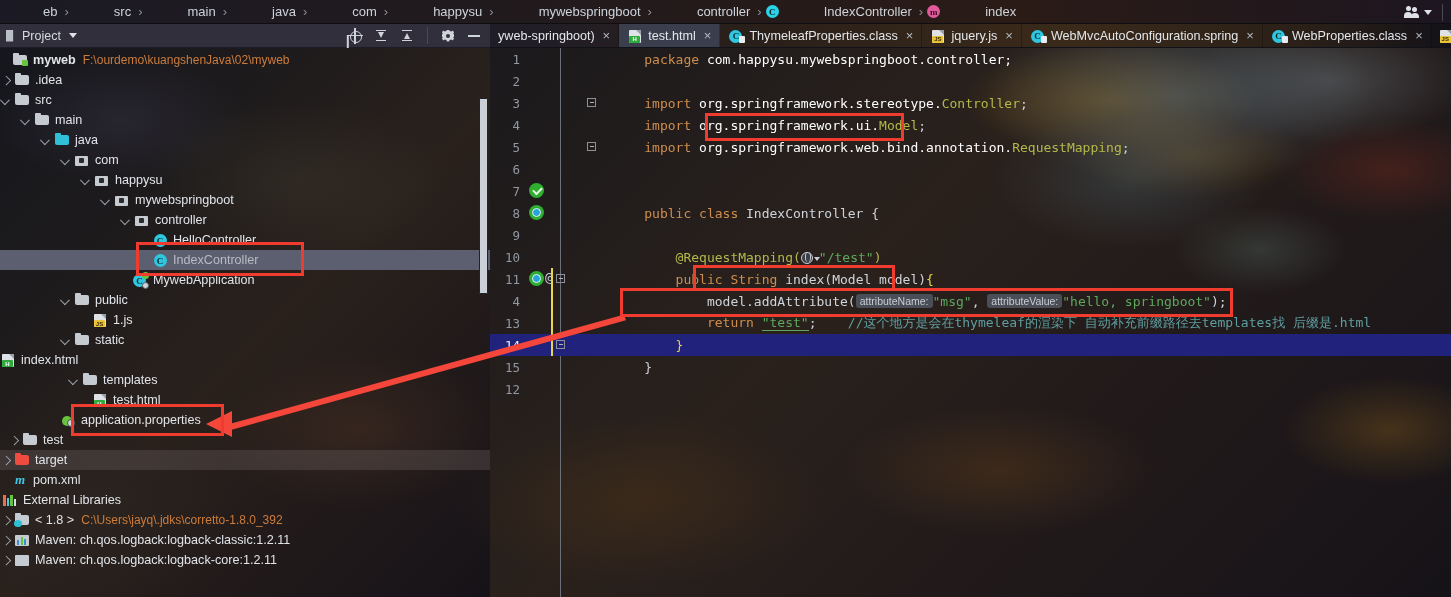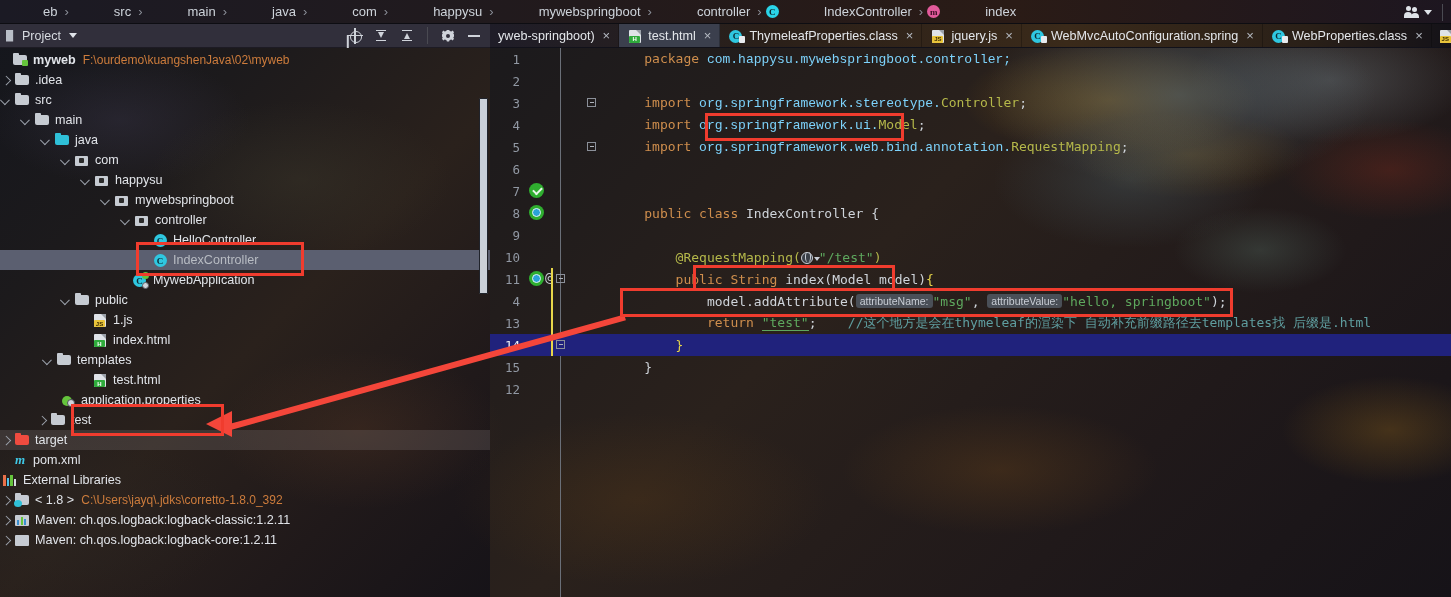--- a/index.html
+++ b/index.html
@@ -334,21 +334,21 @@
   .fold::before {
     content:""; position:absolute; left:1.5px; top:3px; width:4px; height:1px; background:#aeb3bb;
   }
   .codetxt { padding-left:4px; white-space:pre; }
   .yellow-mark {
     position:absolute; left:61px; width:2px; background:#e8d64a;
   }
 
   
   .kw { color:#cf8e4d; }
-  .pkgtxt { color:#7dd3fc;font-family:Liberation Mono, monospace; }
+  .pkgtxt { color:#ffffff; }
   .typ { color:#b5b84a; }
   .str { color:#5ea85e; }
   .cmt { color:#5f9ea0; }
   .plain { color:#cfd4da; }
   .mth { color:#cfd4da; }
   .anno { color:#b5b84a; }
   .brace-hl { color:#e8d64a; }
   .str-link { color:#5ea85e; border-bottom:1px solid #5ea85e; }
   .hint {
     background:#4a4f57; color:#c9ced6; border-radius:3px;
@@ -580,31 +580,38 @@
 
       <div class="row" style="padding-left:92px">
         <span class="ico">
             <span class="jsf">
               <span class="tag">JS</span>
             </span>
           </span>
         <span class="lbl">1.js</span>
       </div>
 
-
-      <div class="row" style="padding-left:92px">
+      <div class="row" style="padding-left:60px">
+        <span class="chev down"></span>
+        <span class="ico">
+            <span class="fo"></span>
+          </span>
+        <span class="lbl">static</span>
+      </div>
+
+      <div class="row" style="">
         <span class="ico">
             <span class="htmlf">
               <span class="tag">H</span>
             </span>
           </span>
         <span class="lbl">index.html</span>
       </div>
 
-      <div class="row" style="padding-left:42px">
+      <div class="row" style="padding-left:68px">
         <span class="chev down"></span>
         <span class="ico">
             <span class="fo"></span>
           </span>
         <span class="lbl">templates</span>
       </div>
 
       <div class="row" style="padding-left:92px">
         <span class="ico">
             <span class="htmlf">
@@ -616,21 +623,21 @@
 
       <div class="row" style="padding-left:60px">
         <span class="ico">
             <span class="prop">
               <span class="cog"></span>
             </span>
           </span>
         <span class="lbl">application.properties</span>
       </div>
 
-      <div class="row" style="padding-left:36px">
+      <div class="row" style="padding-left:8px">
         <span class="chev right"></span>
         <span class="ico">
             <span class="fo"></span>
           </span>
         <span class="lbl">test</span>
       </div>
 
       <div class="row sel-dim">
         <span class="chev right"></span>
         <span class="ico">

